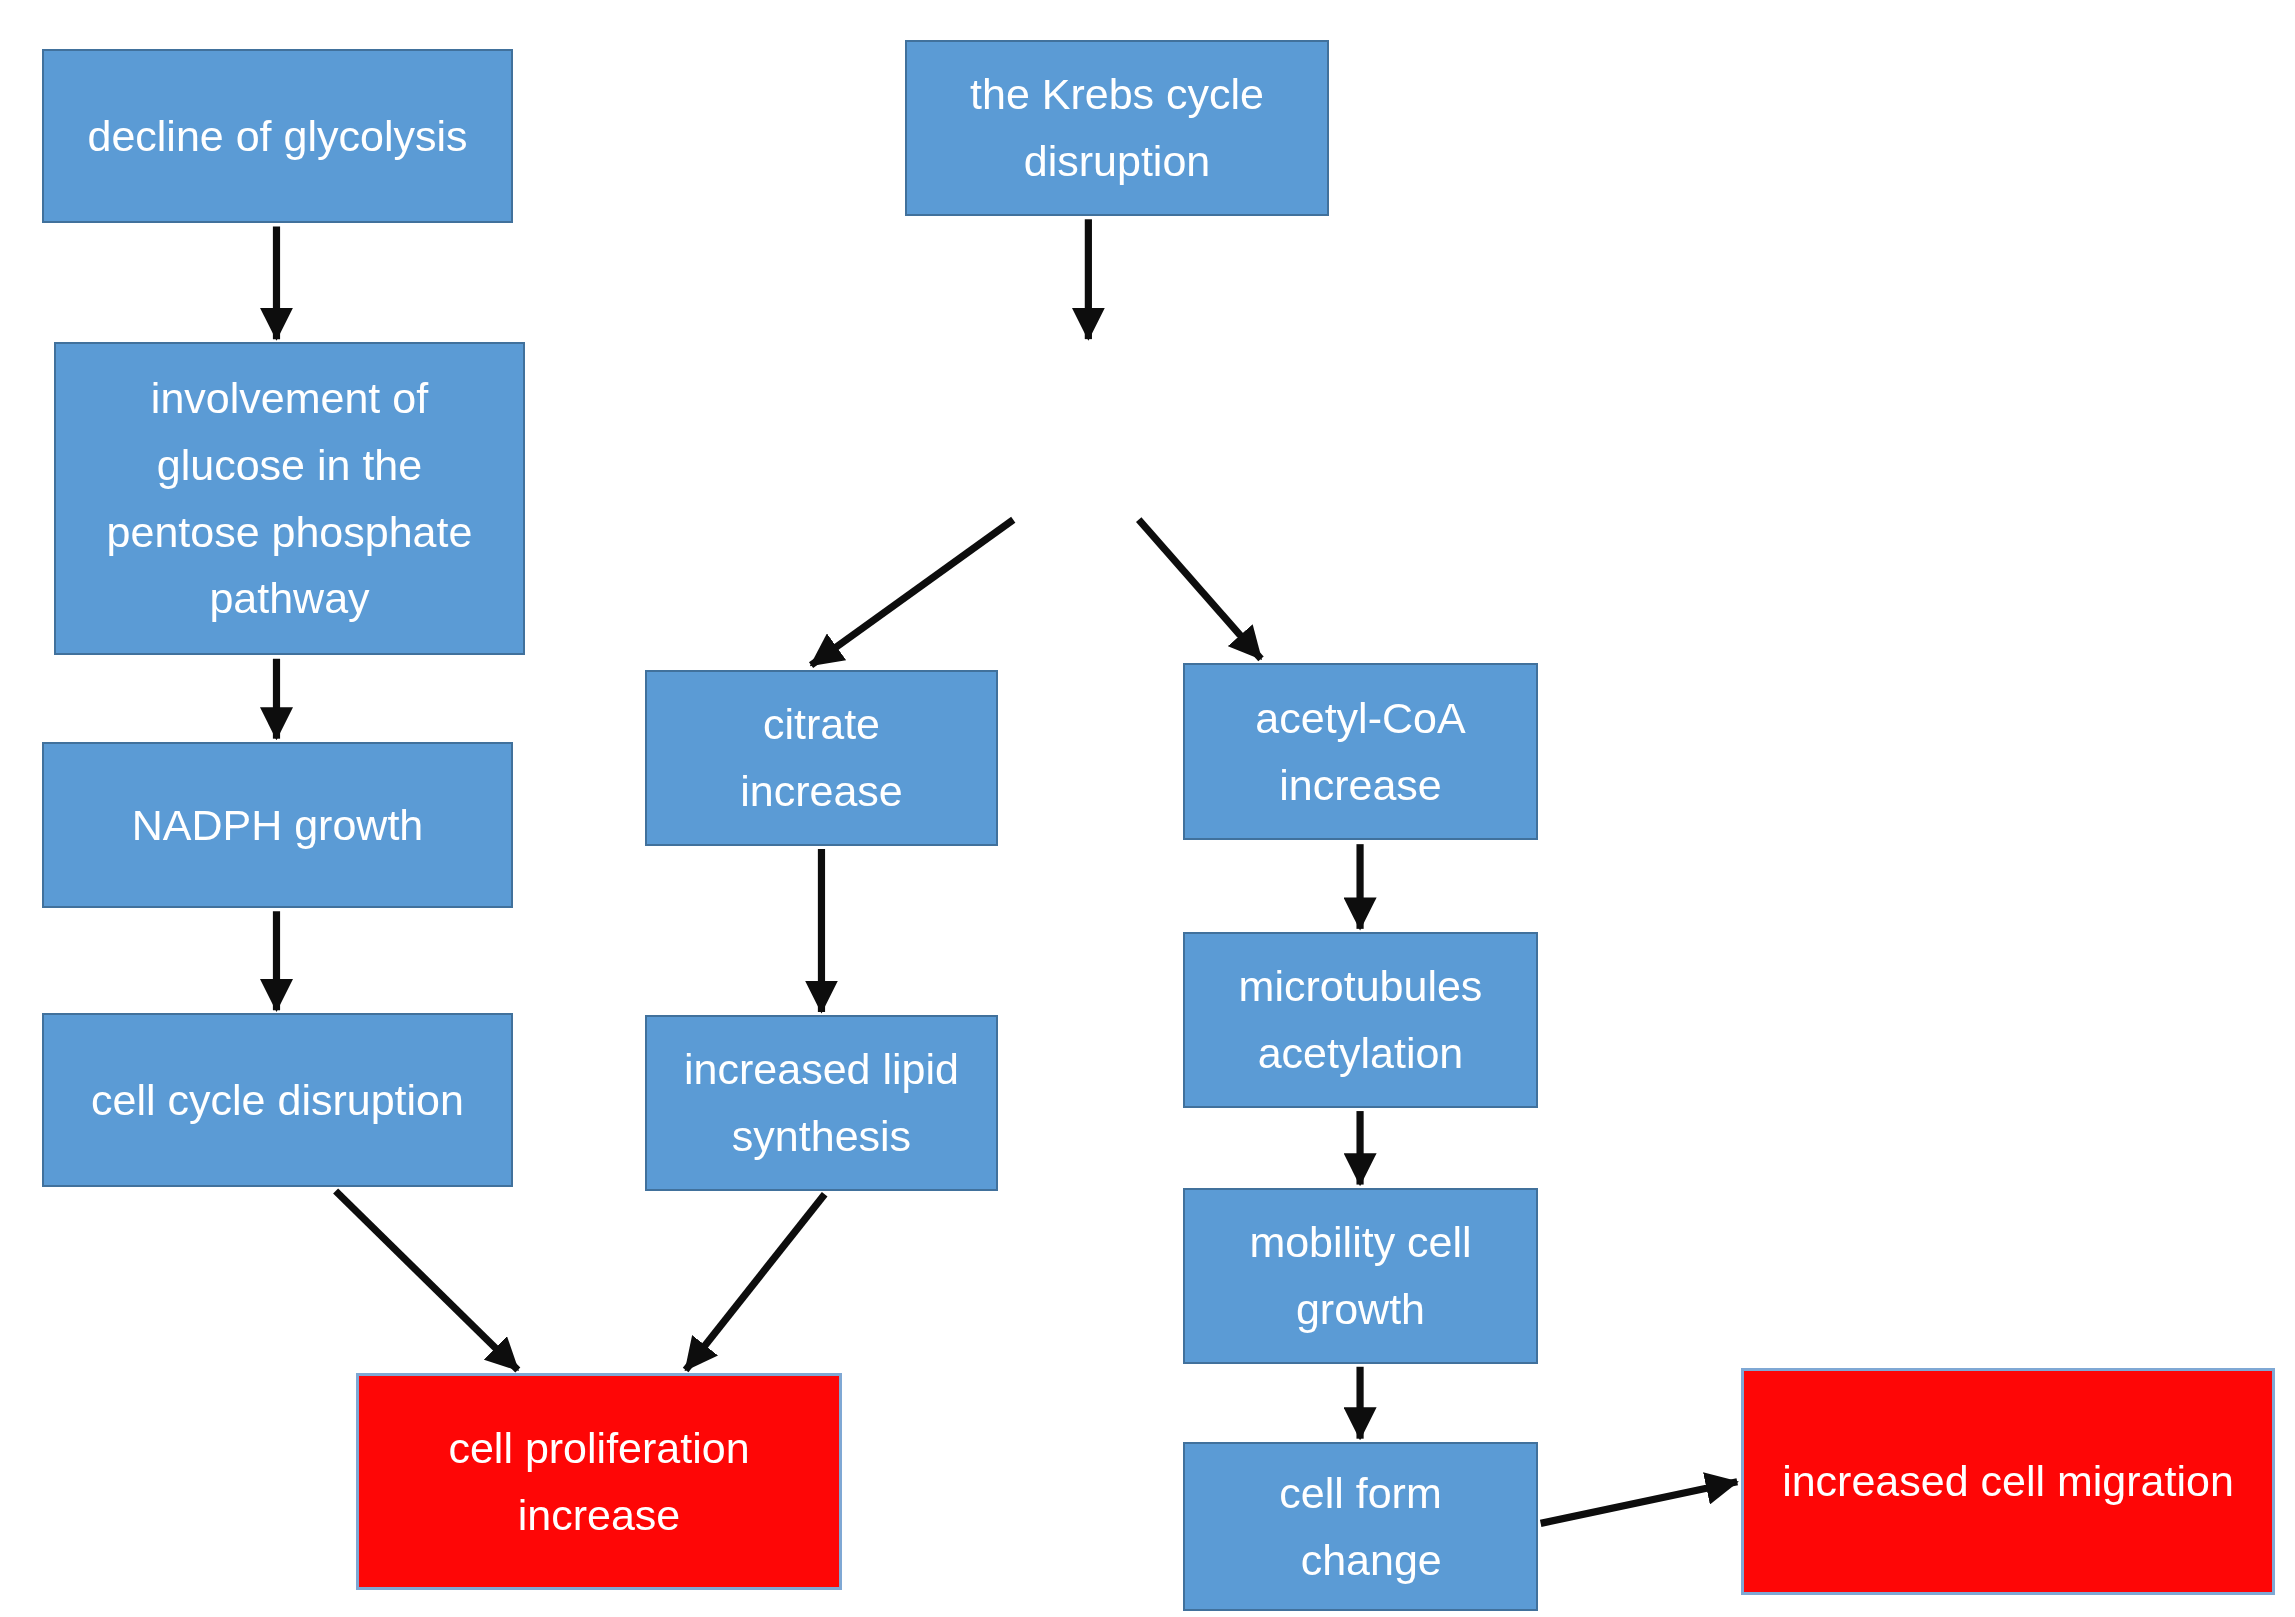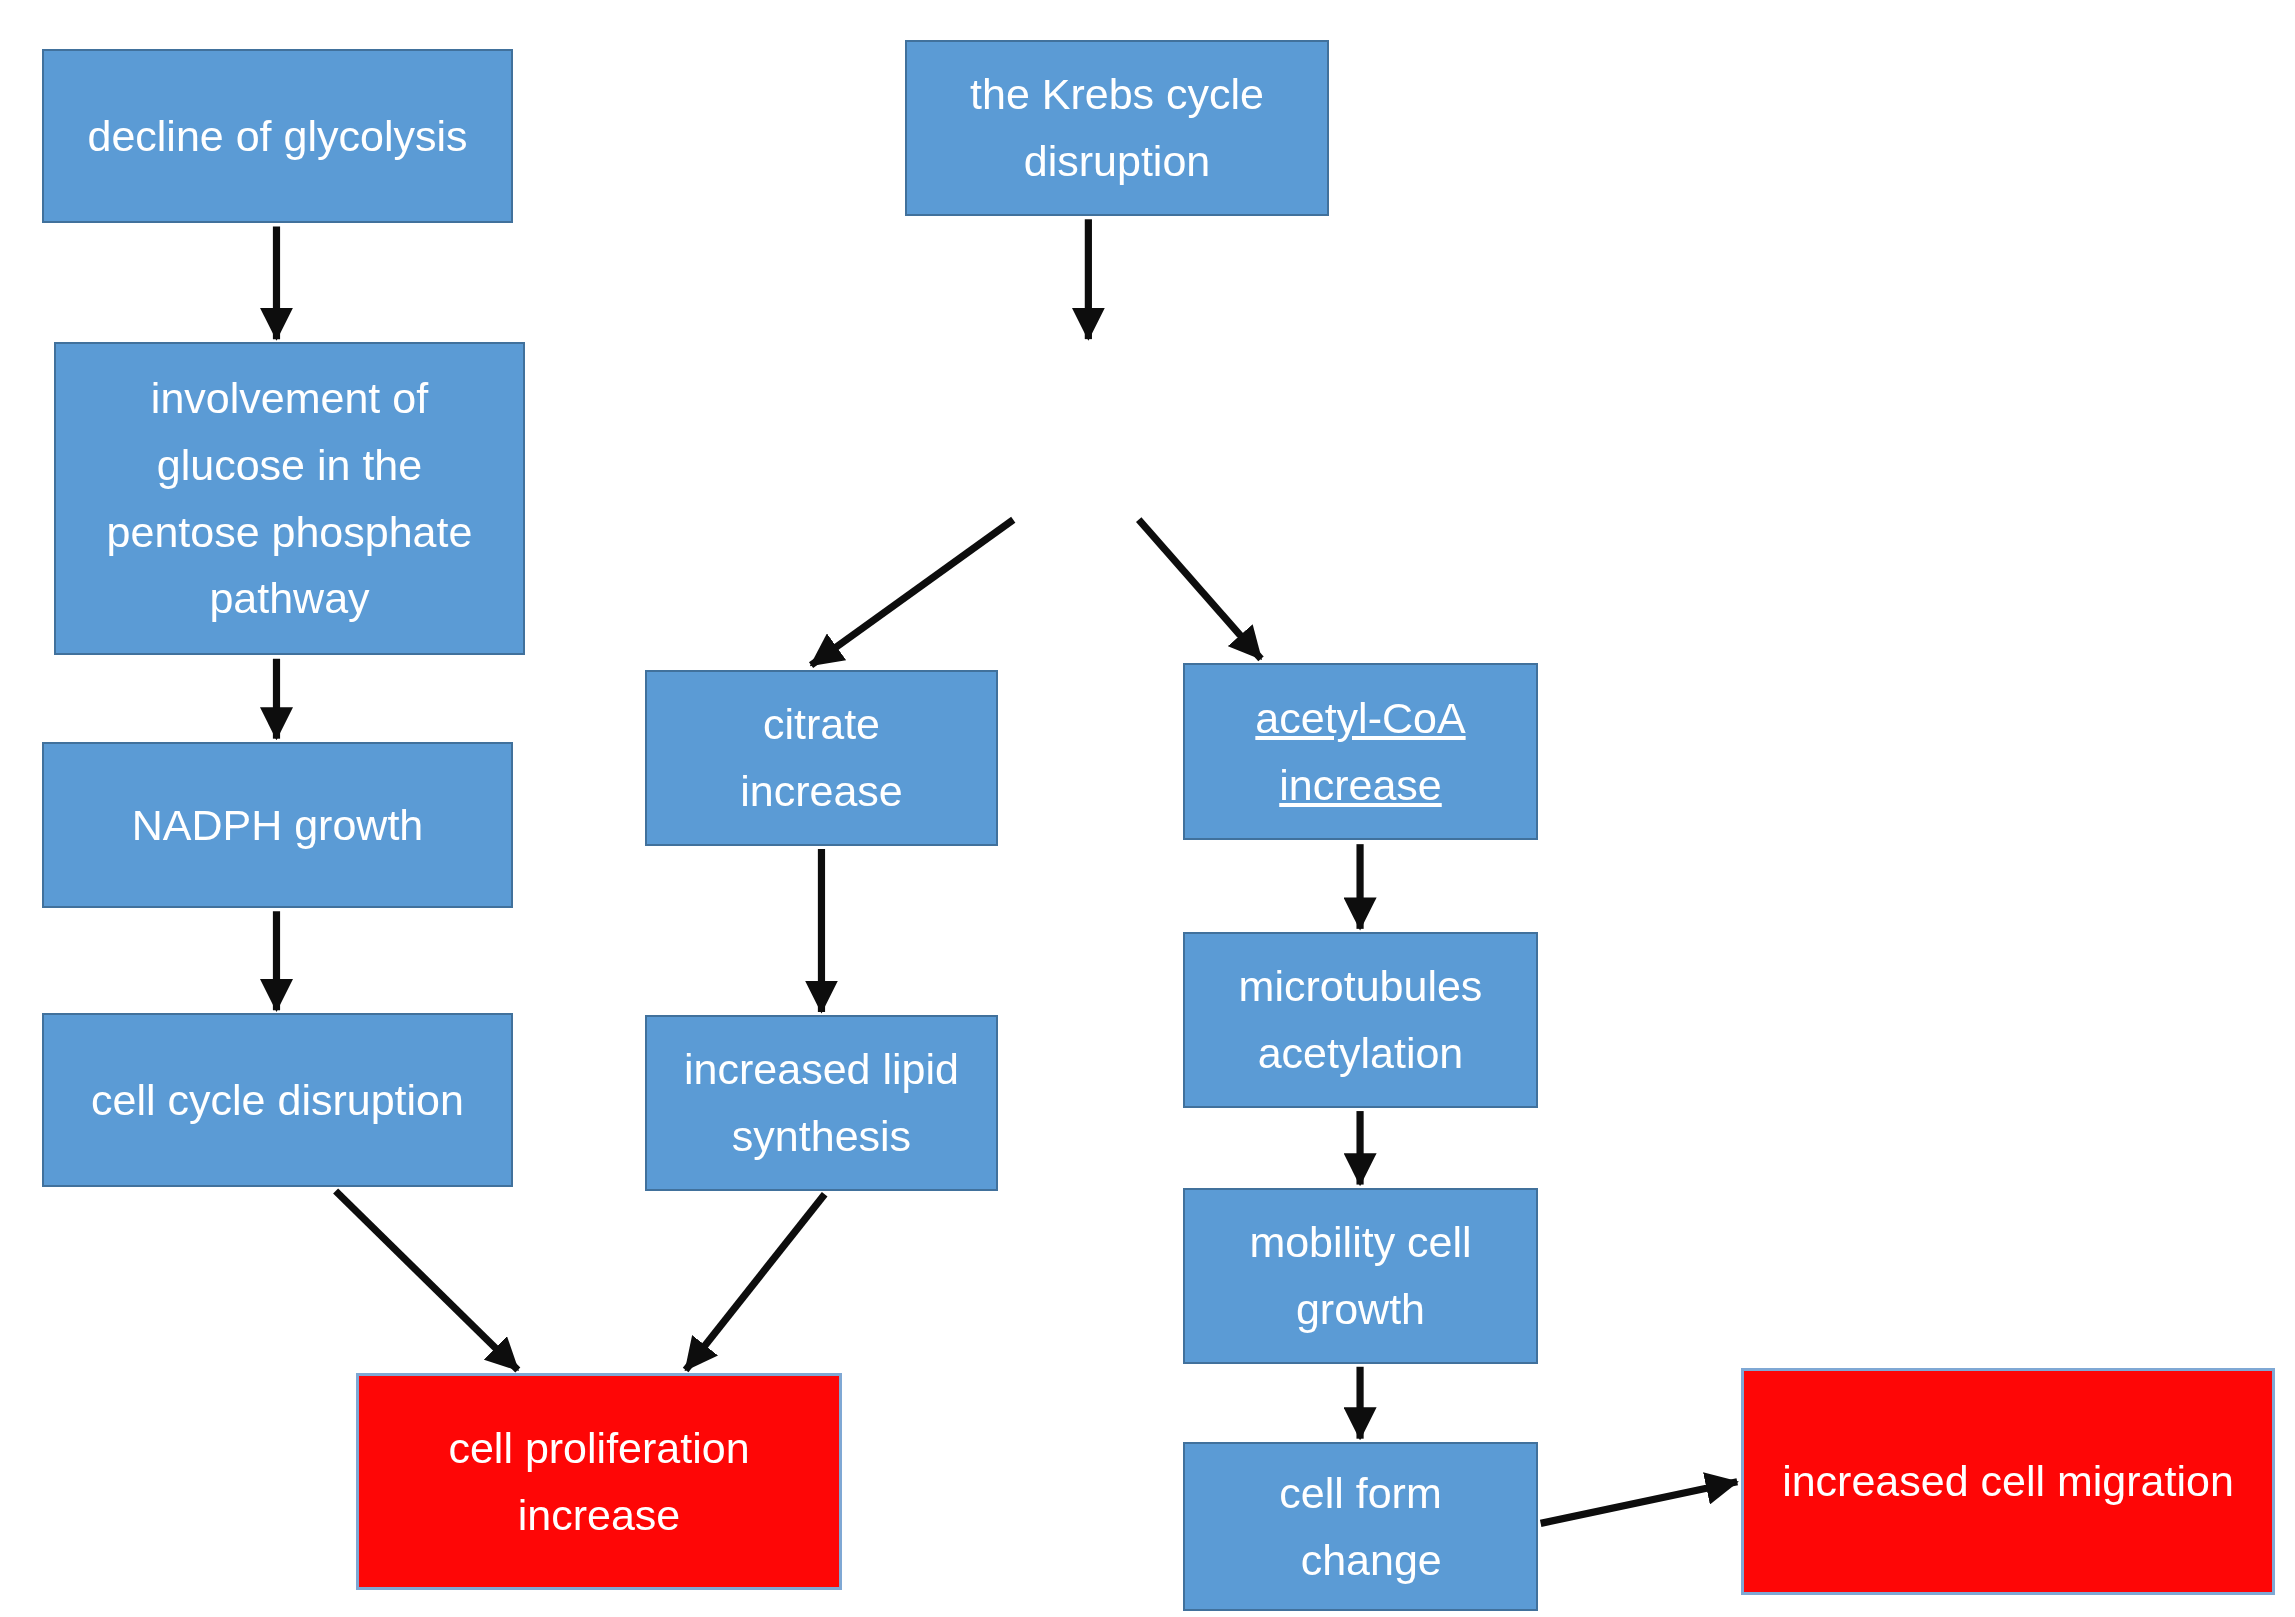--- a/index.html
+++ b/index.html
@@ -49,21 +49,21 @@
     border: 3.2px solid var(--red-border, #7fa8d4);
   }
   
   .n0  { left: 42px;   top: 49px;   width: 471px; height: 174px; padding: 0 8px; }
   .n1  { left: 42px;   top: 342px;  width: 471px; height: 313px; padding: 0 27px; margin-left: 12px; }
   .n2  { left: 42px;   top: 742px;  width: 471px; height: 166px; }
   .n3  { left: 42px;   top: 1013px; width: 471px; height: 174px; padding: 0 8px; }
   .n4  { left: 881px; top: 40px;   width: 424px; height: 176px; margin-left: 24px; }
   .n5  { left: 855px; top: 342px;  width: 456px; height: 174px; }
   .n6  { left: 645px;  top: 670px;  width: 353px; height: 176px; }
-  .n7  { left: 1183px; top: 663px;  width: 355px; height: 177px; text-decoration: underline; }
+  .n7  { left: 1183px; top: 663px;  width: 355px; height: 177px; }
   .n8  { left: 645px;  top: 1015px; width: 353px; height: 176px; }
   .n9  { left: 1183px; top: 932px; width: 355px; height: 176px; }
   .n10 { left: 1183px; top: 1188px; width: 355px; height: 176px; }
   .n11 { left: 1183px; top: 1442px; width: 355px; height: 169px; text-align: right; }
   .n12 { left: 356px;  top: 1373px; width: 486px; height: 217px; }
   .n13 { left: 1741px; top: 1368px; width: 534px; height: 227px; white-space: nowrap; padding: 0 3px; }
 </style>
 </head>
 <body>
 

